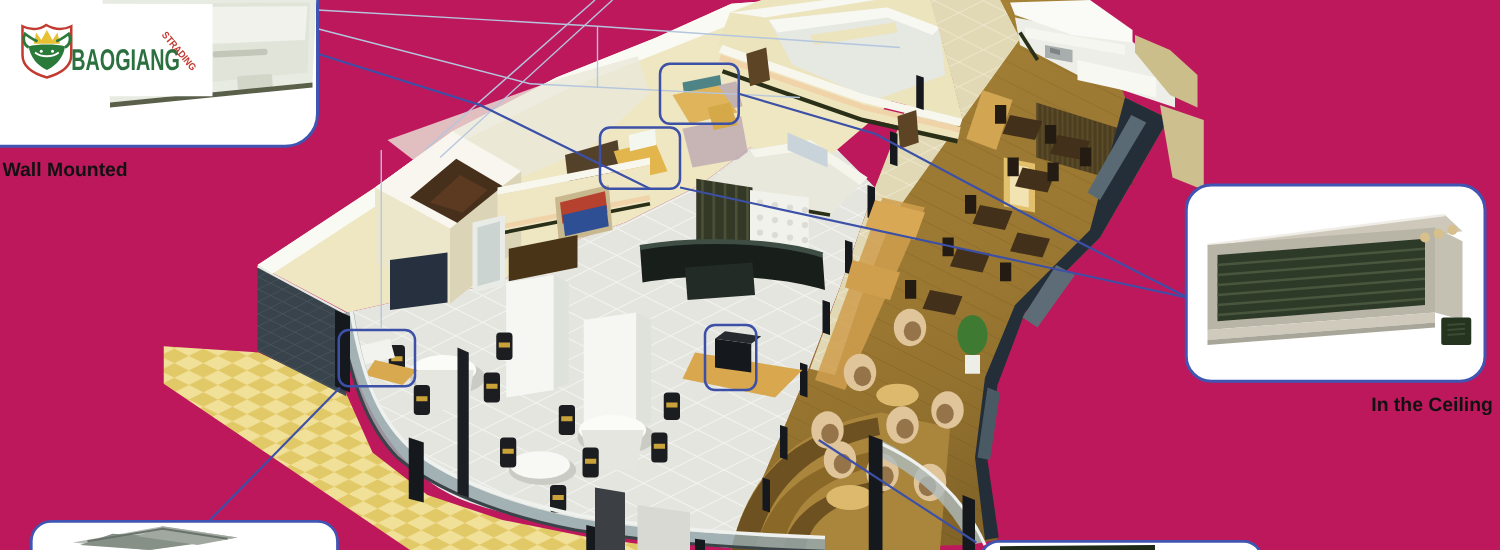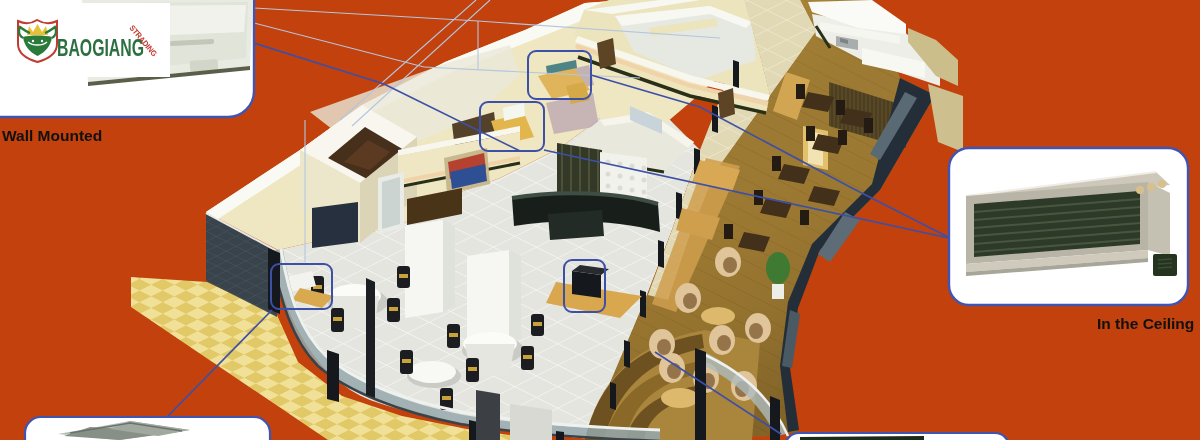--- a/index.html
+++ b/index.html
@@ -1,16 +1,16 @@
 <!DOCTYPE html>
 <html><head>
 <meta charset="utf-8">
 <style>
 html,body{margin:0;padding:0;background:#ffffff;}
-#stage{position:relative;width:1200px;height:440px;overflow:hidden;background:#c2410c;font-family:"Liberation Sans",sans-serif;}
+#stage{position:relative;width:1200px;height:440px;overflow:hidden;background:#be185d;font-family:"Liberation Sans",sans-serif;}
 </style>
 </head>
 <body>
 <div id="stage">
 <svg width="1200" height="440" viewBox="0 0 1200 440" xmlns="http://www.w3.org/2000/svg">
 <defs>
 <pattern id="checker" width="26" height="26" patternUnits="userSpaceOnUse" patternTransform="matrix(0.894,0.447,-0.894,0.447,0,0)">
   <rect width="26" height="26" fill="#f1e098"></rect>
   <rect width="13" height="13" fill="#e2c968"></rect>
   <rect x="13" y="13" width="13" height="13" fill="#e2c968"></rect>

